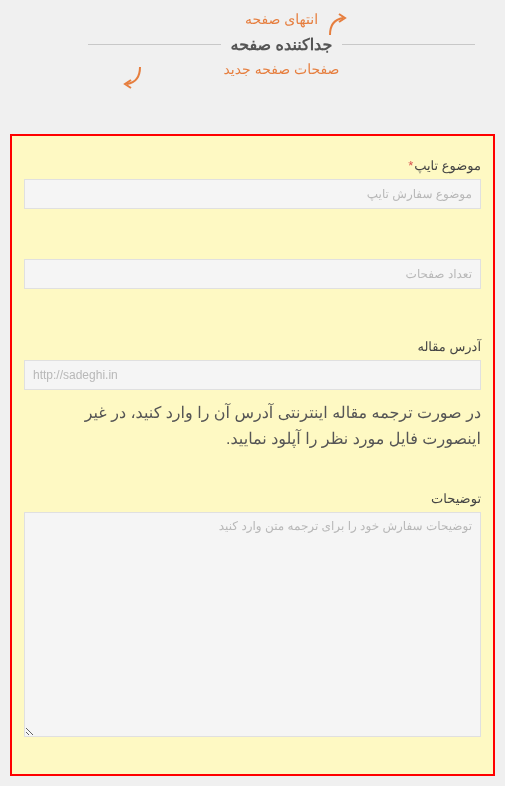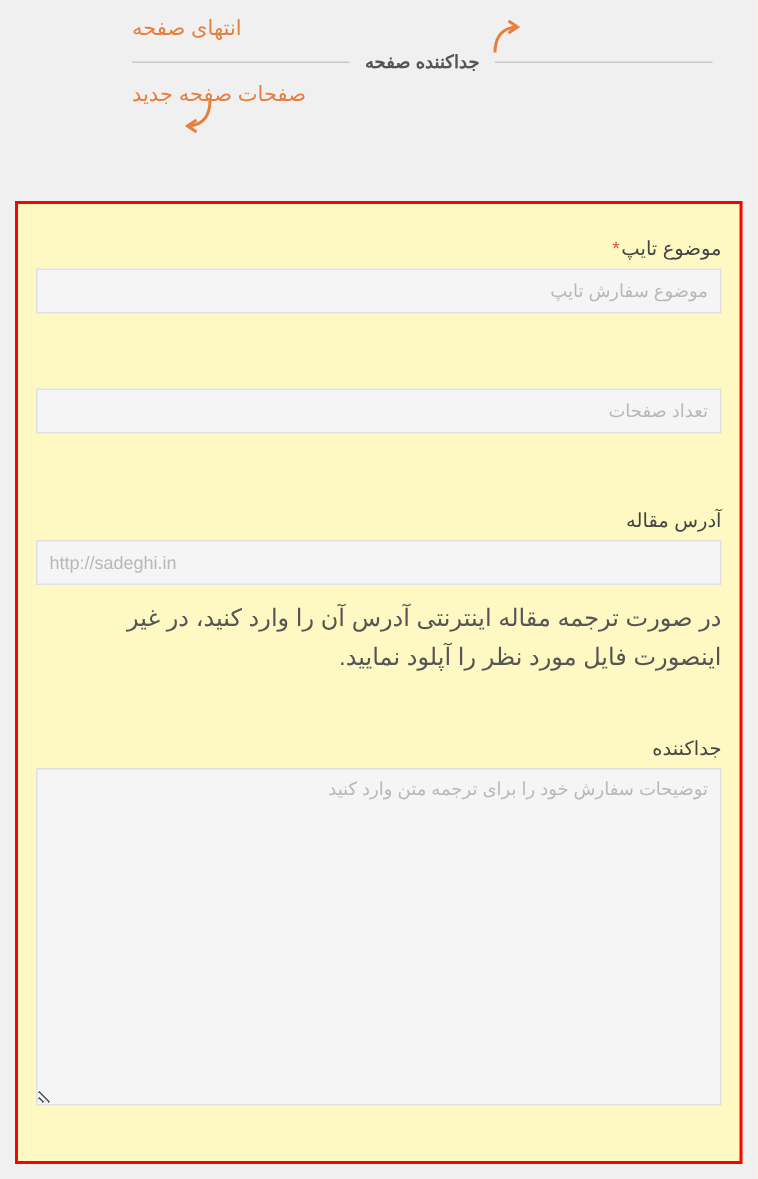--- a/index.html
+++ b/index.html
@@ -7,21 +7,21 @@
   width: 505px;
   height: 786px;
   background: #f0f0f0;
   font-family: Tahoma, Arial, sans-serif;
   direction: rtl;
   position: relative;
   overflow: hidden;
 }
 .top-section {
   padding: 10px 30px 0 48px;
-  text-align: left;
+  text-align: center;
   position: relative;
   margin-left: 40px;
 }
 .end-page-label {
   color: #e67e3e;
   font-size: 14px;
   margin-bottom: 8px;
   display: inline-block;
 }
 .separator-row {
@@ -31,21 +31,21 @@
   gap: 10px;
   margin-bottom: 6px;
 }
 .separator-line {
   flex: 1;
   height: 1px;
   background: #c8c8c8;
 }
 .separator-text {
   color: #555;
-  font-size: 12px;
+  font-size: 16px;
   font-weight: bold;
   white-space: nowrap;
 }
 .new-page-label {
   color: #e67e3e;
   font-size: 14px;
   display: inline-block;
 }
 .arrow-top {
   position: absolute;
@@ -165,17 +165,17 @@
 
   <div class="url-outer">
     <div class="url-group">
       <label class="form-label">آدرس مقاله</label>
       <input type="text" class="form-input ltr" placeholder="http://sadeghi.in" style="">
     </div>
     <div class="help-text">در صورت ترجمه مقاله اینترنتی آدرس آن را وارد کنید، در غیر اینصورت فایل مورد نظر را آپلود نمایید.</div>
   </div>
 
   <div class="form-group">
-    <label class="form-label">جداکننده</label>
+    <label class="form-label">توضیحات</label>
     <textarea class="form-textarea" placeholder="توضیحات سفارش خود را برای ترجمه متن وارد کنید" style=""></textarea>
   </div>
 
 </div>
 
 </body></html>

